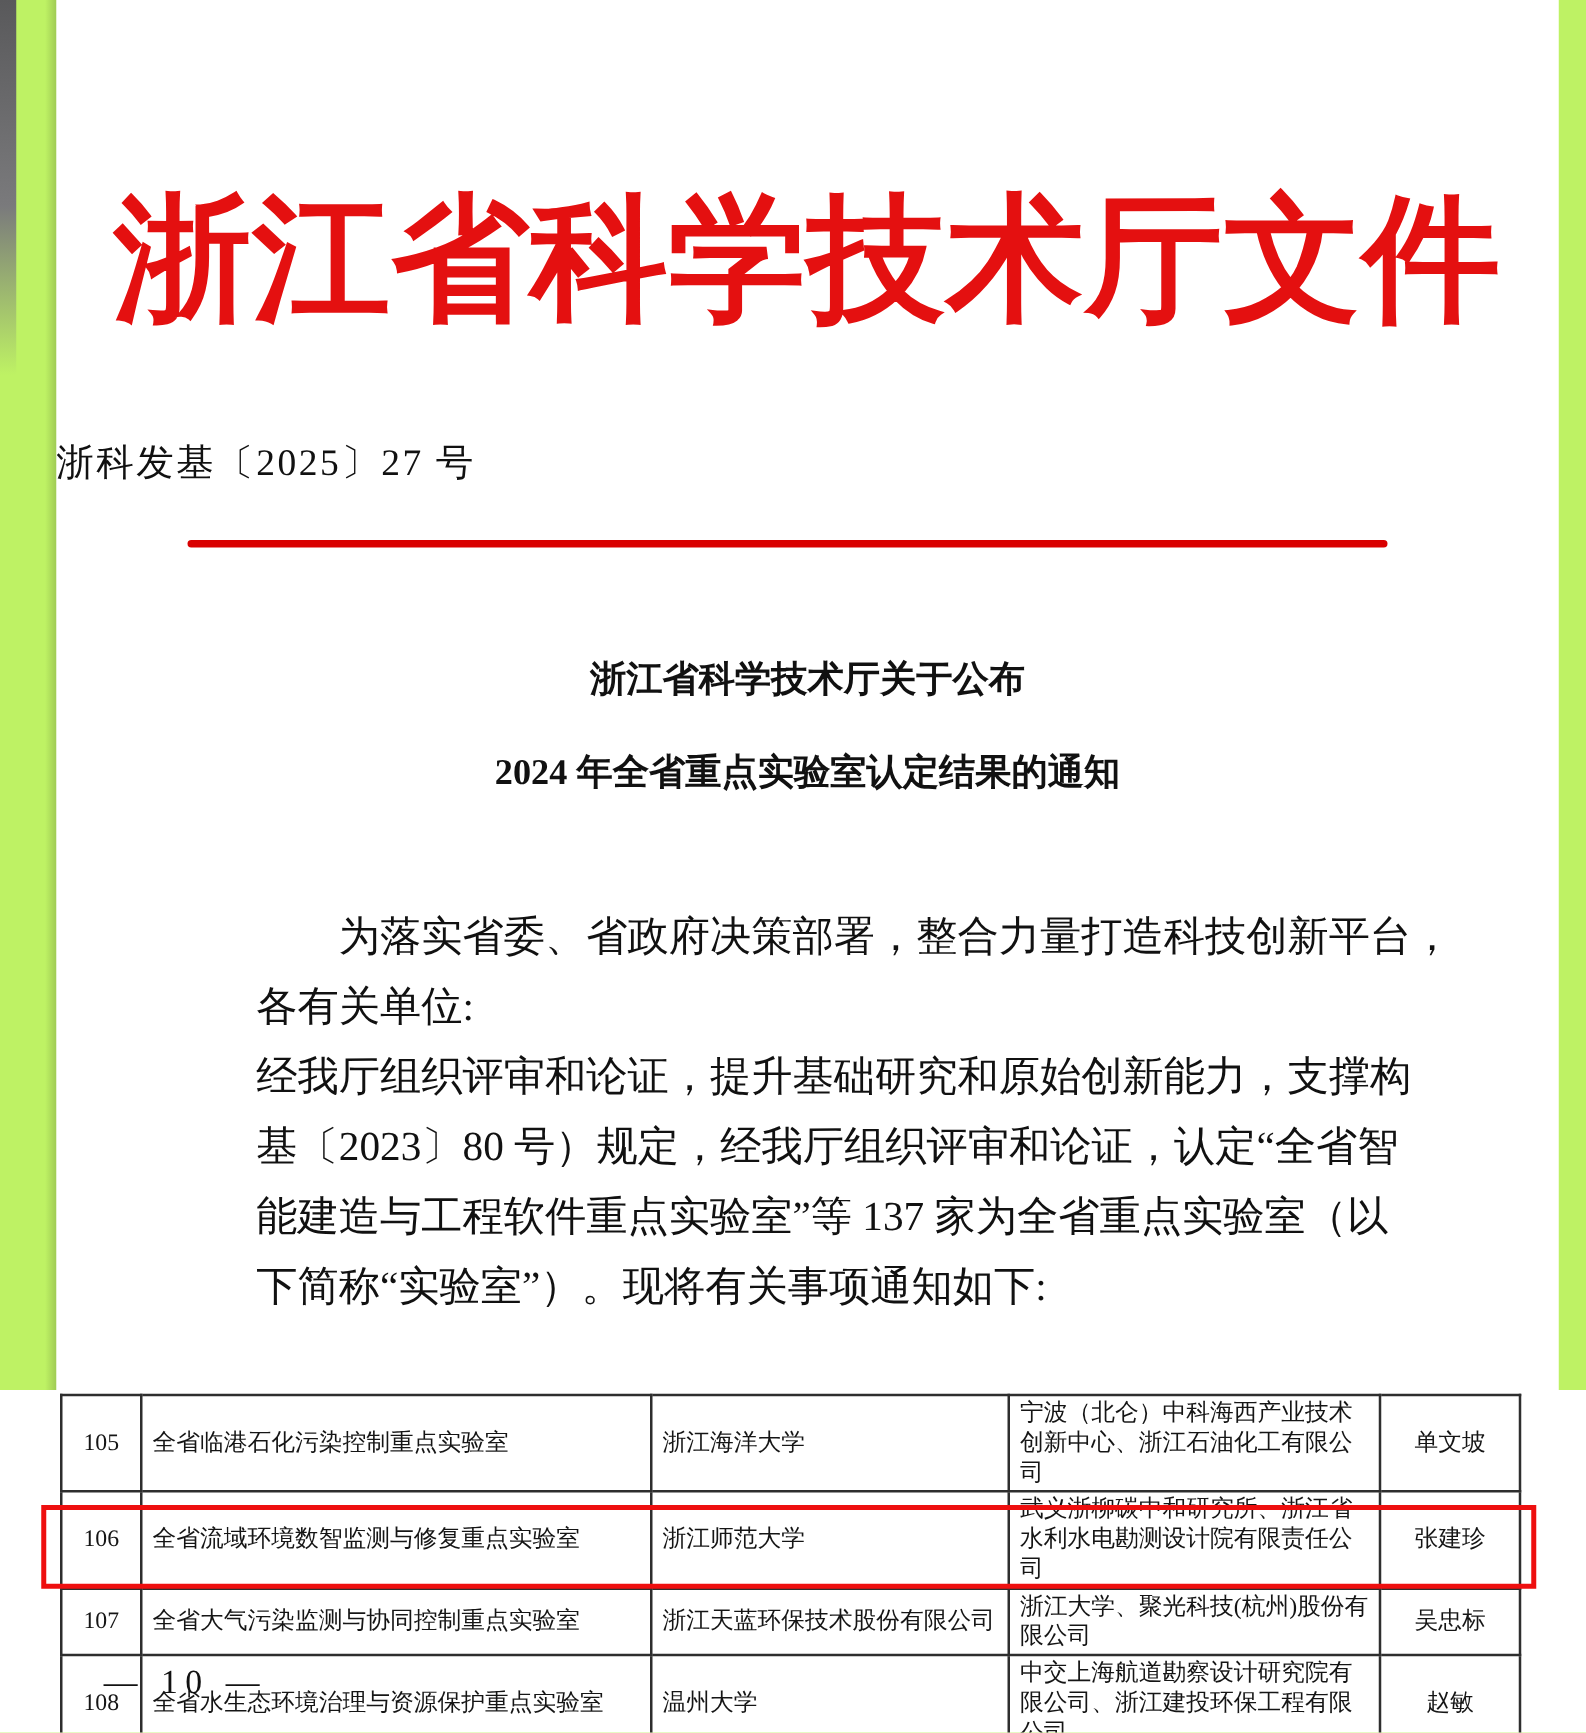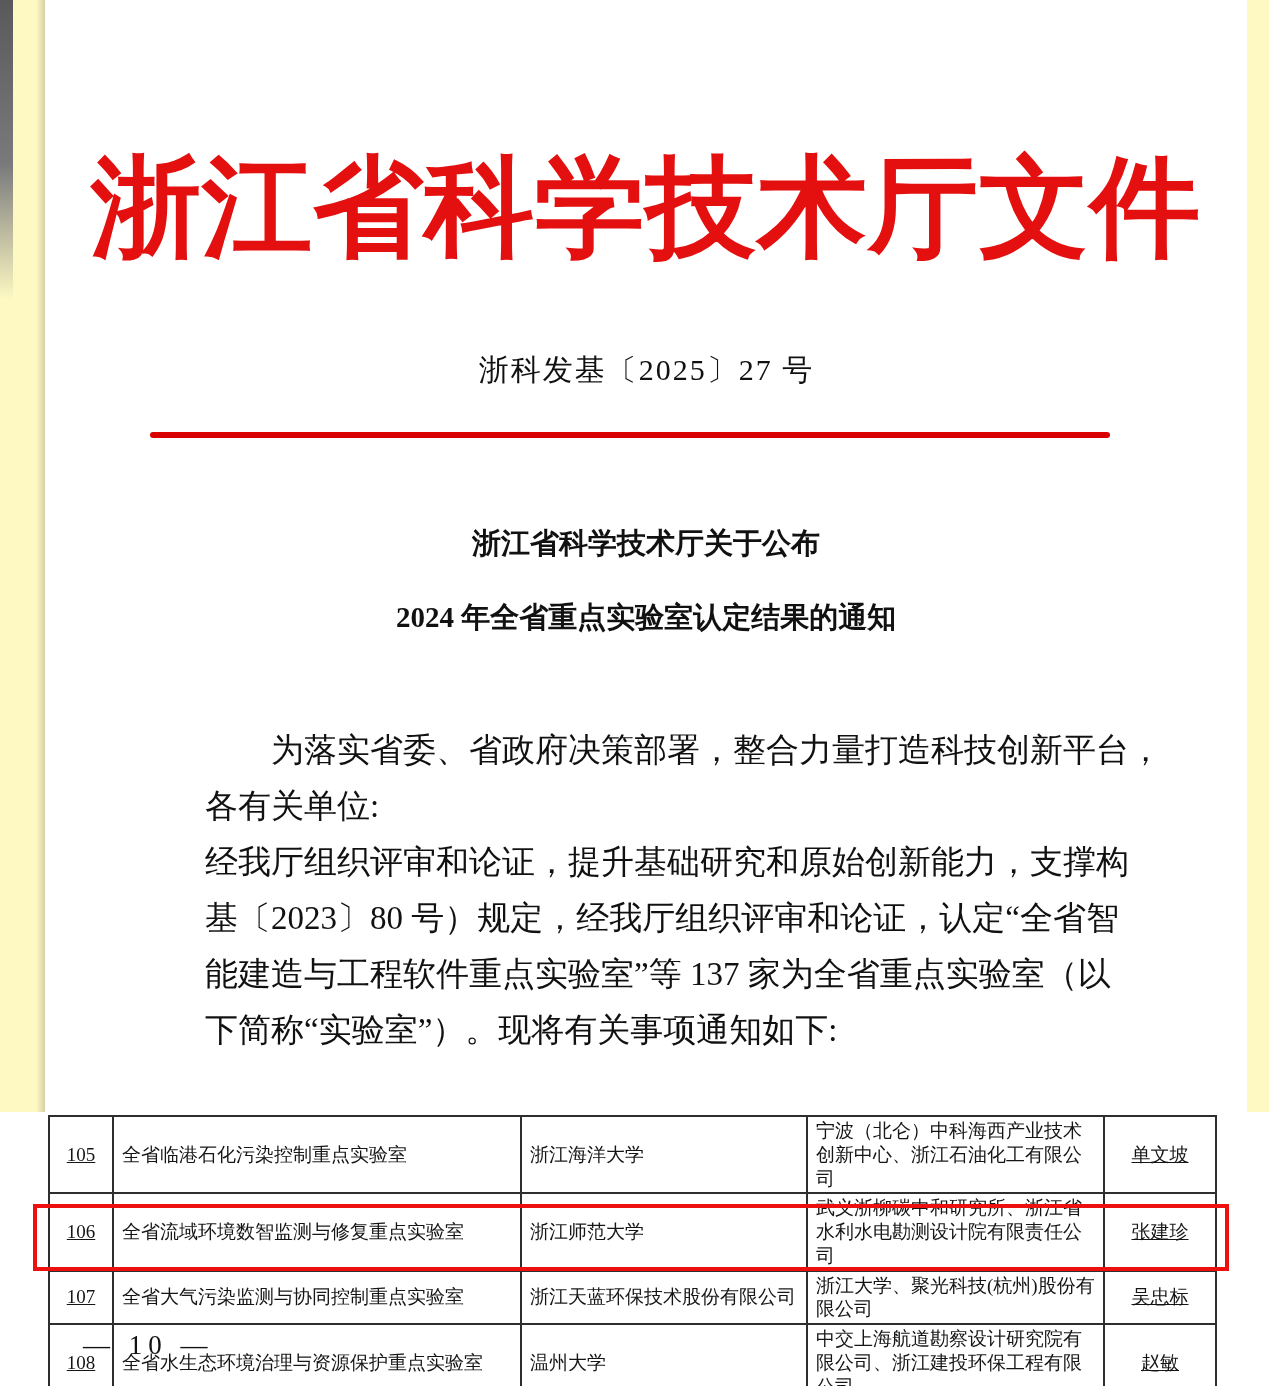--- a/index.html
+++ b/index.html
@@ -1,19 +1,19 @@
 <!DOCTYPE html>
 <html><head>
 <meta charset="utf-8">
 <style>
   html,body{margin:0;padding:0;}
   .stage{
     position:relative;
     width:1269px;height:1386px;
-    background:#fef9c3;
+    background:#bef264;
     overflow:hidden;
     font-family:"Liberation Serif","DejaVu Serif",serif;
     color:#111;
   }
   
   .page{
     position:absolute;left:45px;top:0;width:1202px;height:1112px;
     background:#ffffff;
   }
   .page-edge-shadow{
@@ -26,21 +26,21 @@
   }
   .agency-title{
     position:absolute;left:45px;top:140px;width:1202px;
     text-align:center;
     font-size:110px;font-weight:bold;line-height:1.25;
     letter-spacing:1px;
     white-space:nowrap;
   }
   .doc-number{
     position:absolute;left:45px;top:350px;width:1203px;
-    text-align:center;font-size:30px;letter-spacing:2px;
+    text-align:left;font-size:30px;letter-spacing:2px;
   }
   .red-rule{
     position:absolute;left:150px;top:432px;width:960px;height:6px;
     border-radius:3px;
   }
   .notice-title{
     position:absolute;left:45px;width:1202px;
     text-align:center;font-size:29px;font-weight:bold;
     white-space:nowrap;
   }
@@ -70,21 +70,21 @@
     padding:2px 8px;
     word-break:break-all;
     line-height:1.25;
     vertical-align:middle;
     margin-top:37px;
   }
   table.results tr:nth-child(1){height:50px;}
   table.results tr:nth-child(2){height:48px;}
   table.results tr:nth-child(3){height:52px;}
   table.results tr:nth-child(4){height:52px;}
-  td.c-num,td.c-dir{text-align:center;padding:2px 2px;text-decoration:underline;}
+  td.c-num,td.c-dir{text-align:center;padding:2px 2px;}
   .highlight-box{
     position:absolute;left:33px;top:92px;width:1196px;height:67px;
     border-style:solid;border-width:4px;
     box-sizing:border-box;
     pointer-events:none;
   }
   .page-number{
     position:absolute;left:83px;top:218px;
     font-size:27px;letter-spacing:6px;white-space:nowrap;
   }

